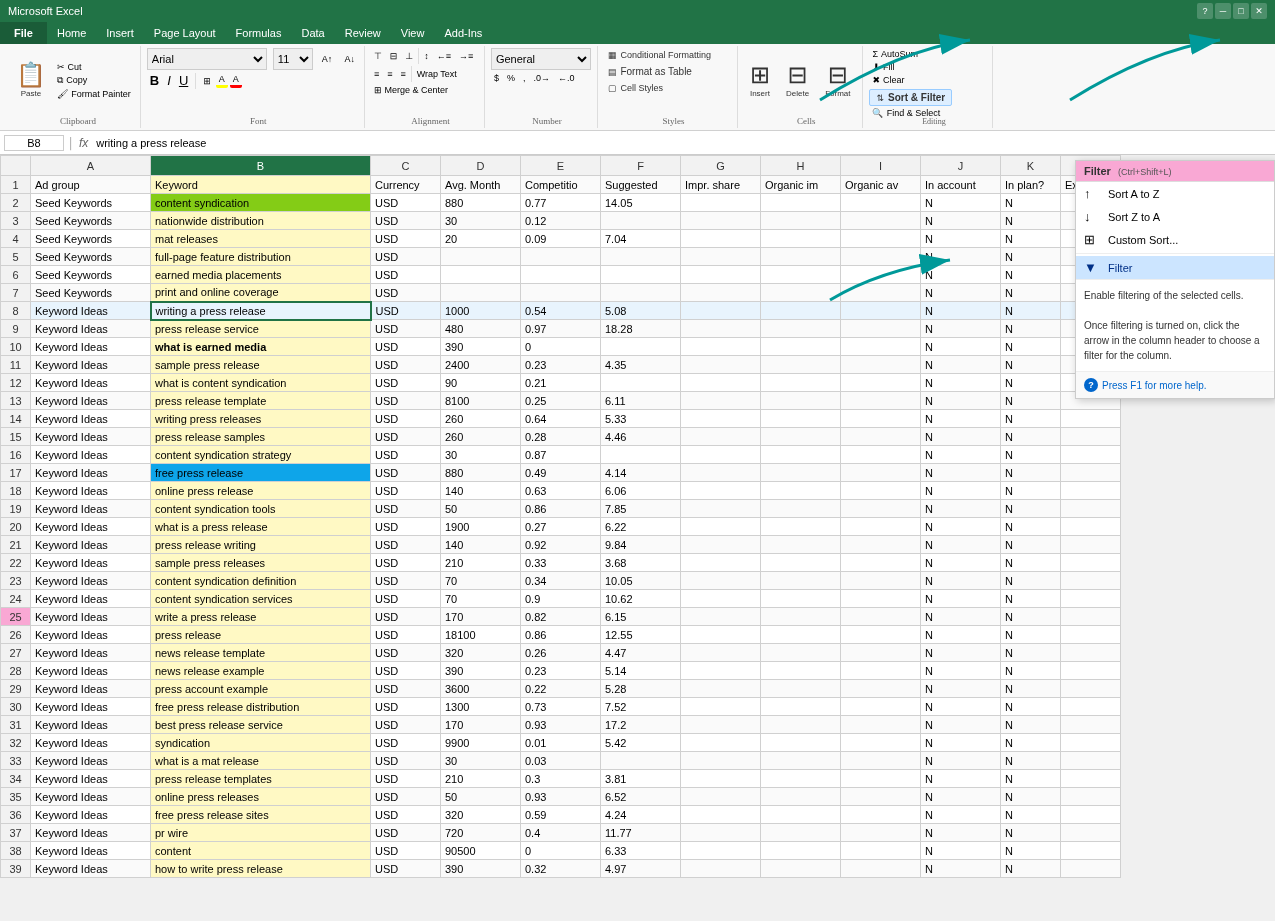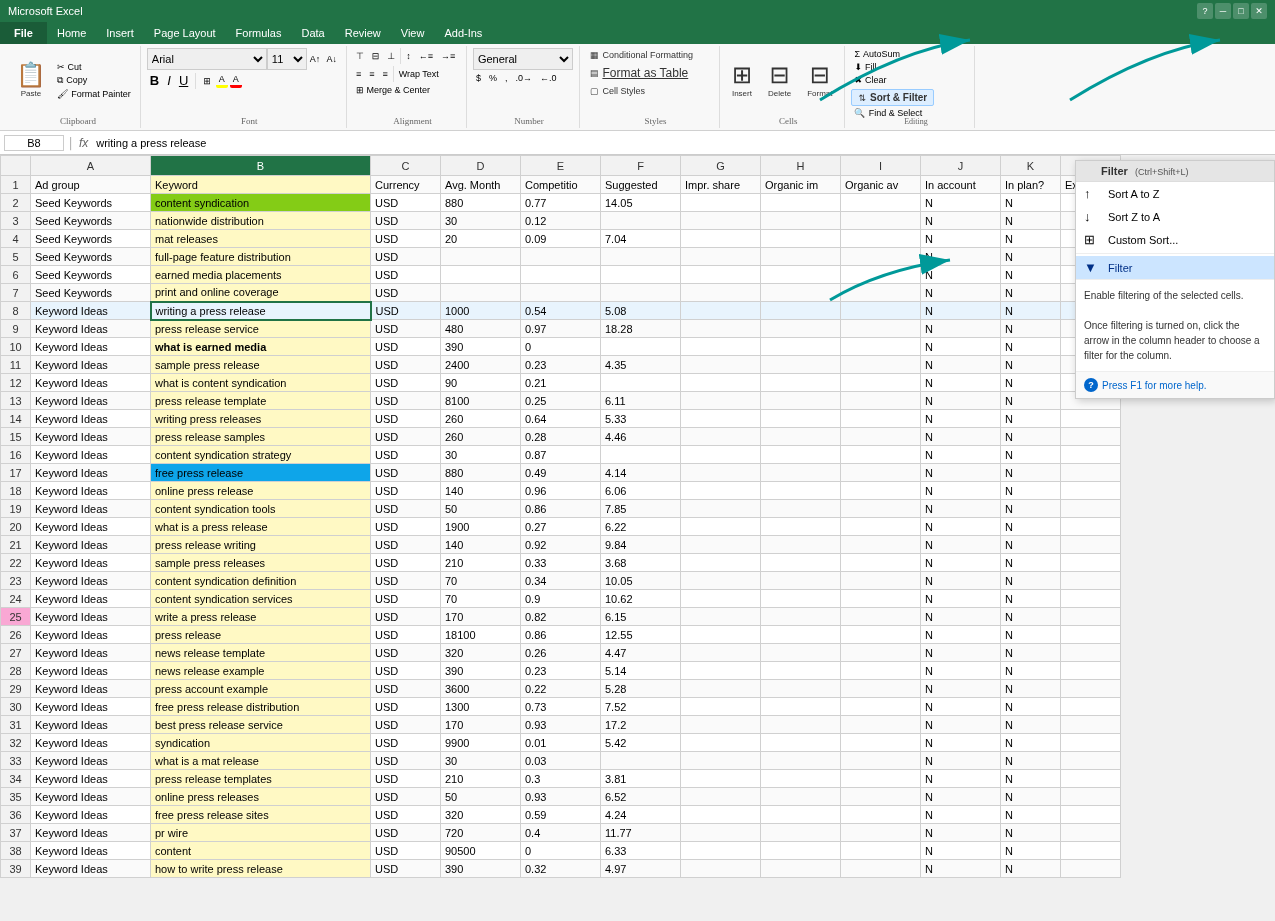--- a/index.html
+++ b/index.html
@@ -225,22 +225,22 @@
       top: 160px;
       right: 0px;
       width: 200px;
       background: white;
       border: 1px solid #ccc;
       box-shadow: 2px 2px 8px rgba(0,0,0,0.2);
       z-index: 100;
       font-size: 11px;
     }
     .filter-popup-header {
-      background: #e5e5e5;
-      padding: 4px 25px;
+      background: #f9a8d4;
+      padding: 4px 8px;
       border-bottom: 1px solid #ddd;
       font-weight: bold;
       color: #333;
     }
     .filter-popup-item {
       display: flex;
       align-items: center;
       padding: 4px 8px;
       cursor: pointer;
       gap: 6px;
@@ -330,21 +330,21 @@
             <span>🖌</span>
             <span>Format Painter</span>
           </div>
         </div>
       </div>
       <span class="ribbon-group-label">Clipboard</span>
     </div>
 
     <div class="ribbon-group" style="min-width:160px;">
       <div class="ribbon-group-inner" style="flex-direction:column; align-items:flex-start; gap:2px;">
-        <div style="display:flex; gap:0; align-items:center;">
+        <div style="display:flex; gap:6px; align-items:center;">
           <select class="font-select">
             <option>Arial</option>
           </select>
           <select class="size-select">
             <option>11</option>
           </select>
           <div class="rb-small">
               <span>A↑</span>
             </div>
           <div class="rb-small">
@@ -409,21 +409,21 @@
     </div>
 
     <div class="ribbon-group" style="min-width:140px;">
       <div class="ribbon-group-inner" style="flex-direction:column; align-items:flex-start; gap:2px;">
         <div class="rb-btn" style="flex-direction:row; gap:4px;">
           <span>▦</span>
           <span style="font-size:9px;">Conditional Formatting</span>
         </div>
         <div class="rb-btn" style="flex-direction:row; gap:4px;">
           <span>▤</span>
-          <span style="font-size:12px;text-decoration:underline;">Format as Table</span>
+          <span style="font-size:10px;">Format as Table</span>
         </div>
         <div class="rb-btn" style="flex-direction:row; gap:4px;">
           <span>▢</span>
           <span style="font-size:9px;">Cell Styles</span>
         </div>
       </div>
       <span class="ribbon-group-label">Styles</span>
     </div>
 
     <div class="ribbon-group" style="min-width:110px;">
@@ -754,21 +754,21 @@
           <td>N</td>
           <td>N</td>
           <td></td>
         </tr>
         <tr>
           <th style="background: rgb(242, 242, 242); text-align: center; color: rgb(51, 51, 51); width: 30px;">18</th>
           <td>Keyword Ideas</td>
           <td style="background: rgb(255, 249, 196);">online press release</td>
           <td>USD</td>
           <td>140</td>
-          <td>0.96</td>
+          <td>0.63</td>
           <td>6.06</td>
           <td></td>
           <td></td>
           <td></td>
           <td>N</td>
           <td>N</td>
           <td></td>
         </tr>
         <tr>
           <th style="background: rgb(242, 242, 242); text-align: center; color: rgb(51, 51, 51); width: 30px;">19</th>

